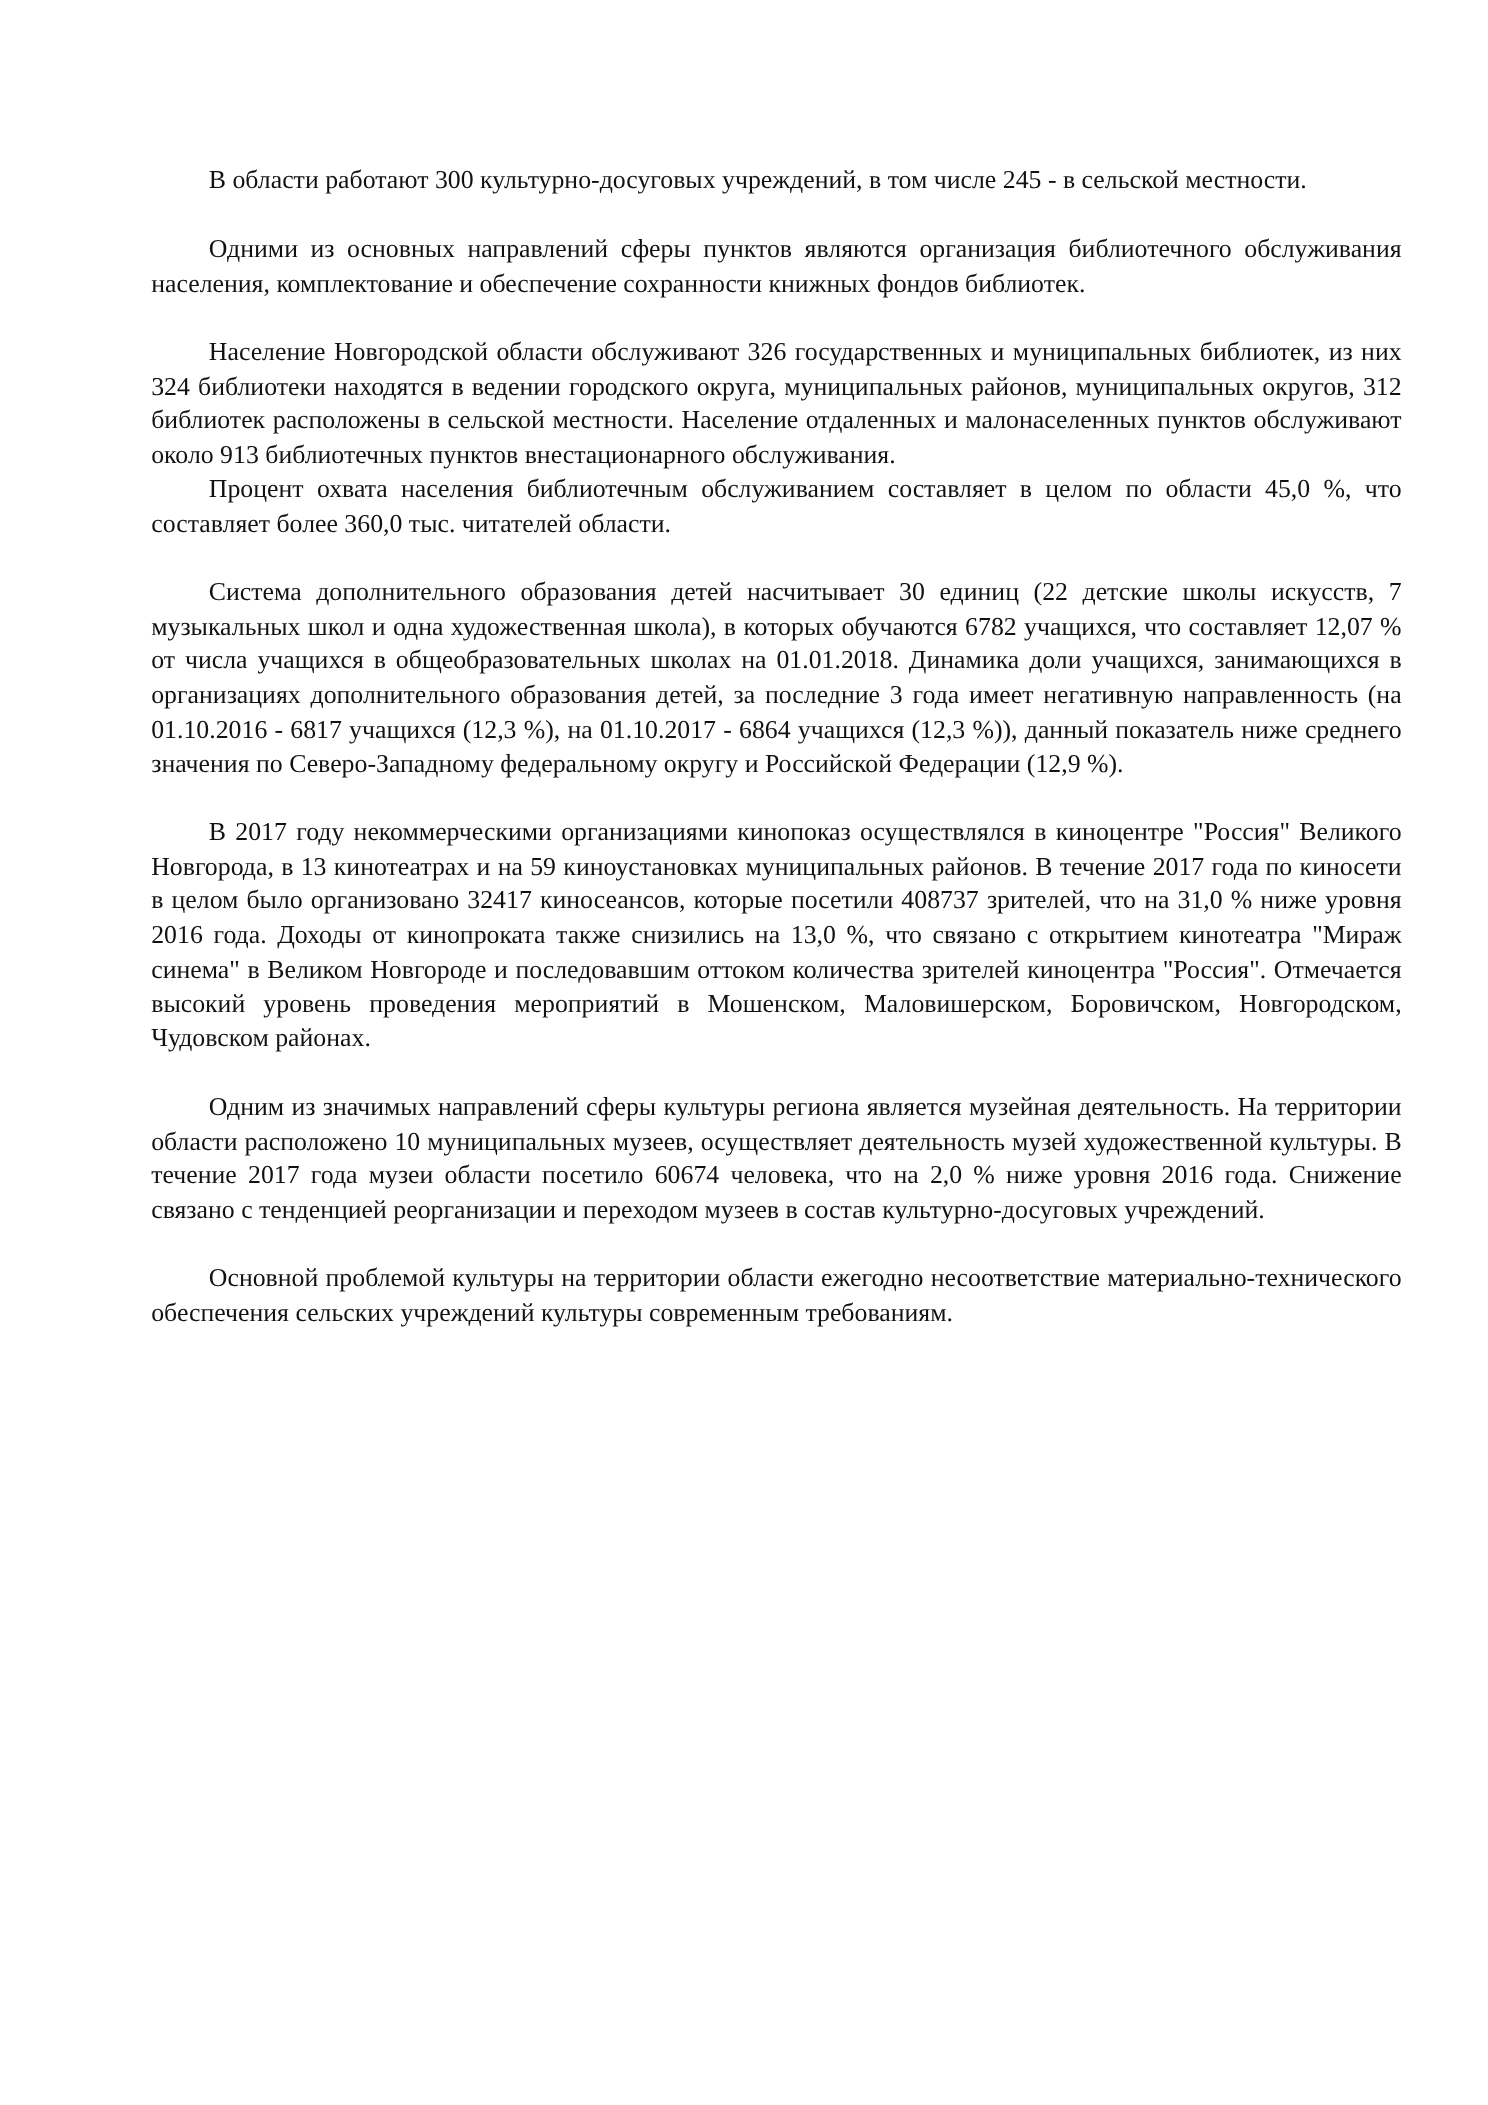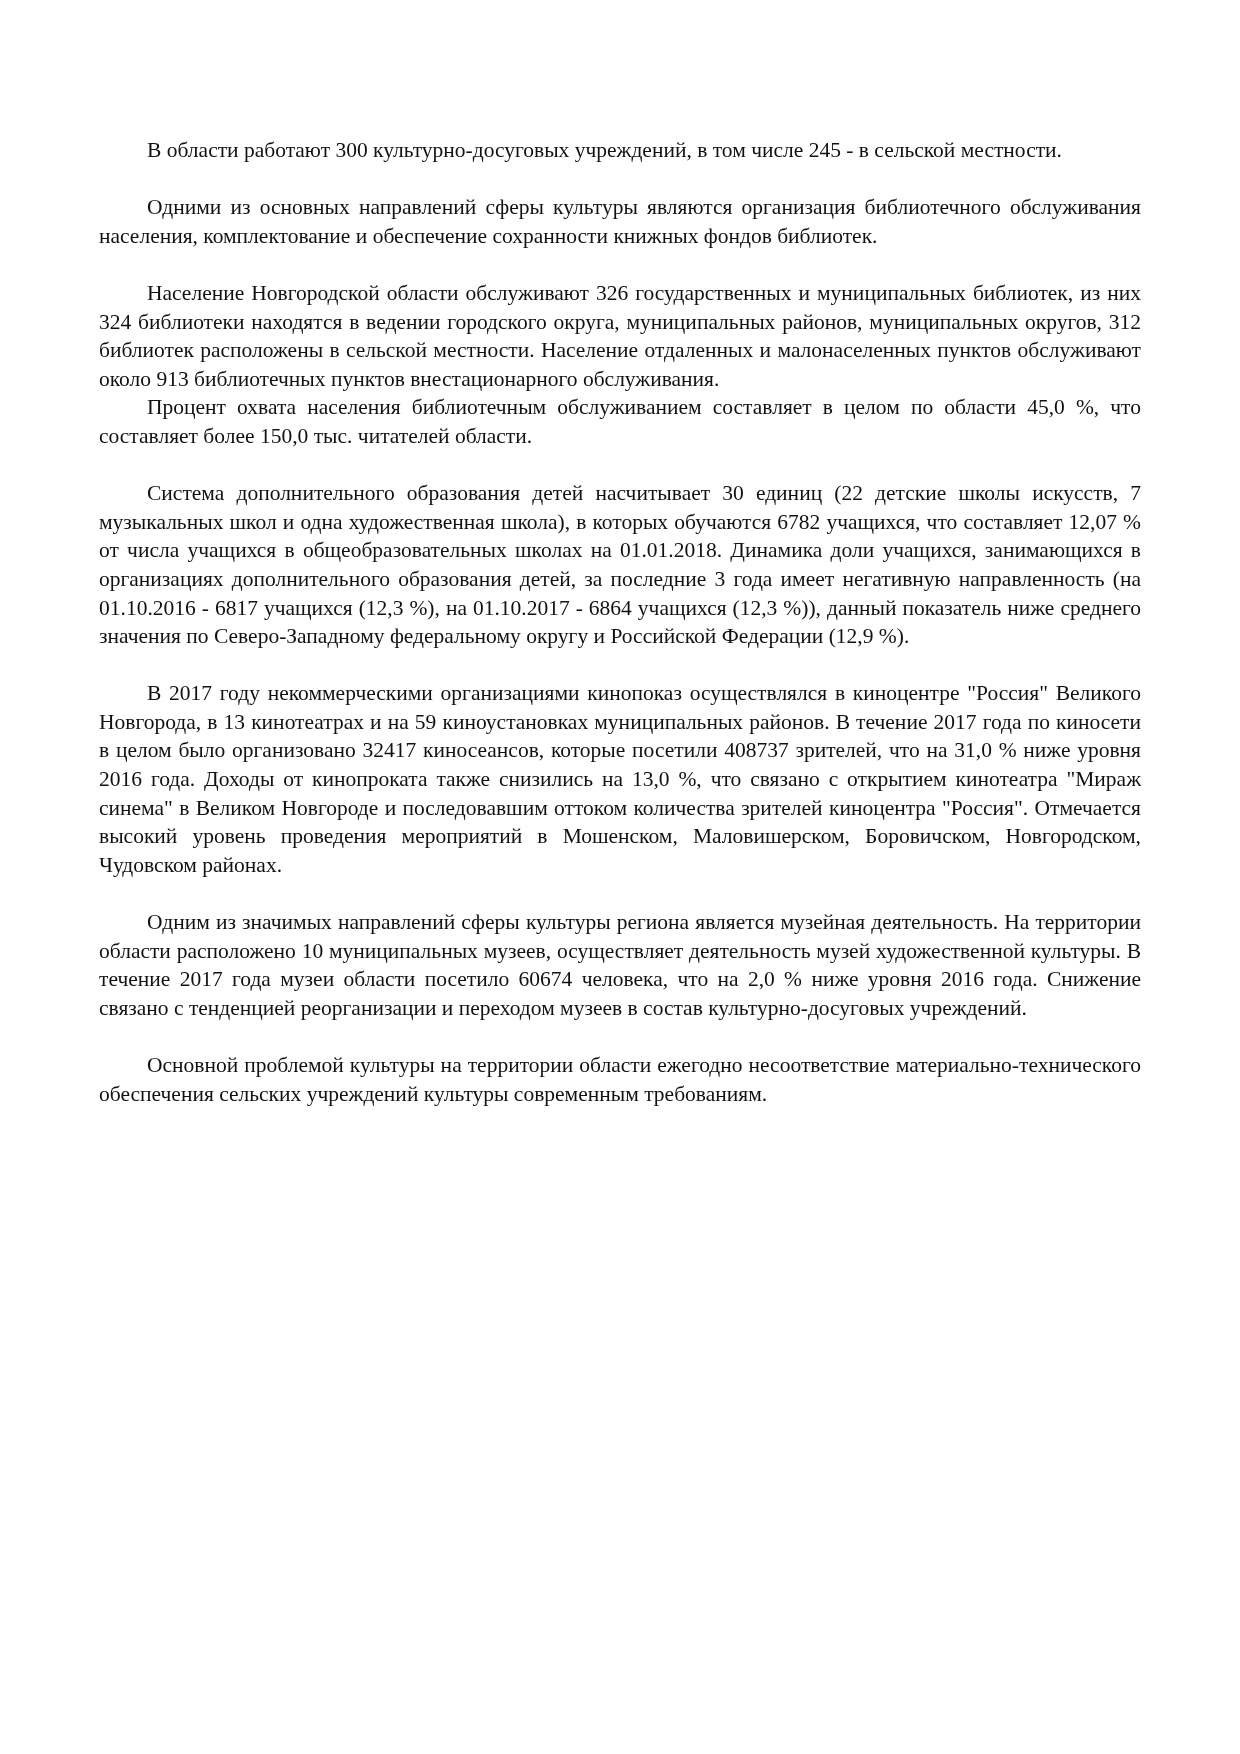--- a/index.html
+++ b/index.html
@@ -8,21 +8,21 @@
       background: #ffffff;
     }
     body {
       width: 1240px;
       height: 1754px;
       position: relative;
       overflow: hidden;
     }
     .page {
       position: absolute;
-      left: 99px;
+      left: 126px;
       top: 136px;
       width: 1042px;
       font-family: "Liberation Serif", "DejaVu Serif", serif;
       font-size: 21.5px;
       line-height: 28.6px;
       color: #111111;
     }
     .para {
       margin: 0 0 28.6px 0;
       text-align: justify;
@@ -35,20 +35,20 @@
       margin: 0 0 28.6px 0;
       text-indent: 0;
       text-align: left;
     }
   </style>
 </head>
 <body>
 
 <div class="page">
   <p class="para">В области работают 300 культурно-досуговых учреждений, в том числе 245 - в сельской местности.</p>
-  <p class="para">Одними из основных направлений сферы культуры являются организация библиотечного обслуживания населения, комплектование и обеспечение сохранности книжных фондов библиотек.</p>
+  <p class="para">Одними из основных направлений сферы пунктов являются организация библиотечного обслуживания населения, комплектование и обеспечение сохранности книжных фондов библиотек.</p>
   <p class="para tight">Население Новгородской области обслуживают 326 государственных и муниципальных библиотек, из них 324 библиотеки находятся в ведении городского округа, муниципальных районов, муниципальных округов, 312 библиотек расположены в сельской местности. Население отдаленных и малонаселенных пунктов обслуживают около 913 библиотечных пунктов внестационарного обслуживания.</p>
-  <p class="para">Процент охвата населения библиотечным обслуживанием составляет в целом по области 45,0 %, что составляет более 150,0 тыс. читателей области.</p>
+  <p class="para">Процент охвата населения библиотечным обслуживанием составляет в целом по области 45,0 %, что составляет более 360,0 тыс. читателей области.</p>
   <p class="para">Система дополнительного образования детей насчитывает 30 единиц (22 детские школы искусств, 7 музыкальных школ и одна художественная школа), в которых обучаются 6782 учащихся, что составляет 12,07 % от числа учащихся в общеобразовательных школах на 01.01.2018. Динамика доли учащихся, занимающихся в организациях дополнительного образования детей, за последние 3 года имеет негативную направленность (на 01.10.2016 - 6817 учащихся (12,3 %), на 01.10.2017 - 6864 учащихся (12,3 %)), данный показатель ниже среднего значения по Северо-Западному федеральному округу и Российской Федерации (12,9 %).</p>
   <p class="para">В 2017 году некоммерческими организациями кинопоказ осуществлялся в киноцентре "Россия" Великого Новгорода, в 13 кинотеатрах и на 59 киноустановках муниципальных районов. В течение 2017 года по киносети в целом было организовано 32417 киносеансов, которые посетили 408737 зрителей, что на 31,0 % ниже уровня 2016 года. Доходы от кинопроката также снизились на 13,0 %, что связано с открытием кинотеатра "Мираж синема" в Великом Новгороде и последовавшим оттоком количества зрителей киноцентра "Россия". Отмечается высокий уровень проведения мероприятий в Мошенском, Маловишерском, Боровичском, Новгородском, Чудовском районах.</p>
   <p class="para">Одним из значимых направлений сферы культуры региона является музейная деятельность. На территории области расположено 10 муниципальных музеев, осуществляет деятельность музей художественной культуры. В течение 2017 года музеи области посетило 60674 человека, что на 2,0 % ниже уровня 2016 года. Снижение связано с тенденцией реорганизации и переходом музеев в состав культурно-досуговых учреждений.</p>
   <p class="para">Основной проблемой культуры на территории области ежегодно несоответствие материально-технического обеспечения сельских учреждений культуры современным требованиям.</p>
 </div>
 
 </body></html>

